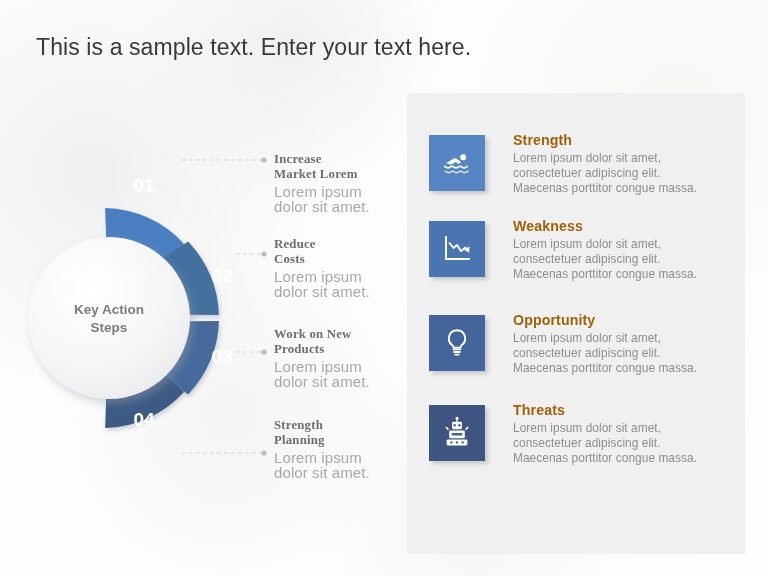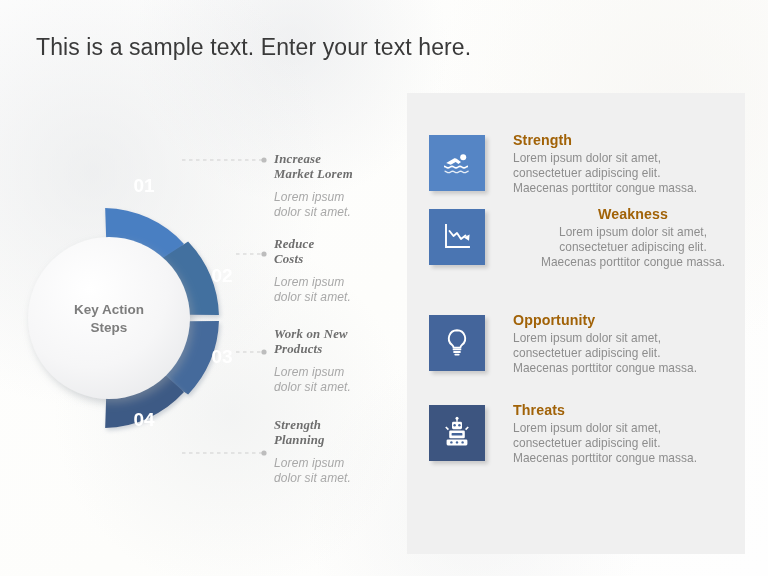--- a/index.html
+++ b/index.html
@@ -37,29 +37,29 @@
     font-size:19px;font-weight:bold;fill:#ffffff;
     text-anchor:middle;dominant-baseline:middle;
   }
   .hub-text{
     font-family:"Liberation Sans", sans-serif;
     font-size:13.5px;font-weight:bold;fill:#7d7d7d;
     text-anchor:middle;
   }
 
   
-  .step-label{position:absolute;width:125px;font-style:italic;}
+  .step-label{position:absolute;width:125px;}
   .step-title{
     font-family:"Liberation Serif", serif;
     font-size:12.8px;font-weight:bold;color:#6e6e6e;
     line-height:14.5px;letter-spacing:.2px;
   }
   .step-desc{
-    font-size:12px;color:#a8a8a8;line-height:15px;
-    margin-top:9px;letter-spacing:.1px;
+    font-size:15px;color:#a8a8a8;line-height:15px;
+    margin-top:3px;letter-spacing:.1px;
   }
 
   
   #panel{
     position:absolute;left:407px;top:93px;width:338px;height:461px;
     background:#f0f0f0;
   }
   .swot-row{position:absolute;left:22px;width:300px;height:72px;}
   .swot-tile{
     position:absolute;left:0;top:0;width:56px;height:56px;
@@ -201,21 +201,21 @@
       <div class="swot-text">
         <div class="swot-title">Strength</div>
         <div class="swot-desc">
           <span>Lorem ipsum dolor sit amet,</span><br>
           <span>consectetuer adipiscing elit.</span><br>
           <span>Maecenas porttitor congue massa.</span>
         </div>
       </div>
     </div>
 
-    <div class="swot-row" style="top:116px;text-align:center;">
+    <div class="swot-row" style="top:128px;">
       <div class="swot-tile" id="tile1" style="background: rgb(74, 117, 178);">
         <svg width="34" height="34" viewBox="0 0 34 34">
           <g stroke="#ffffff" fill="none" stroke-width="1.9">
             <path d="M6 5 V27 H29" stroke-linecap="square"></path>
             <path d="M9.5 11 l4 5 l3.5 -3 l4 6 l4.5 -3.5" stroke-linecap="round" stroke-linejoin="round"></path>
           </g>
           <path d="M29.6 14.6 l-.6 6.2 -5.2 -3.4 z" fill="#ffffff"></path>
         </svg>
       </div>
       <div class="swot-text">

